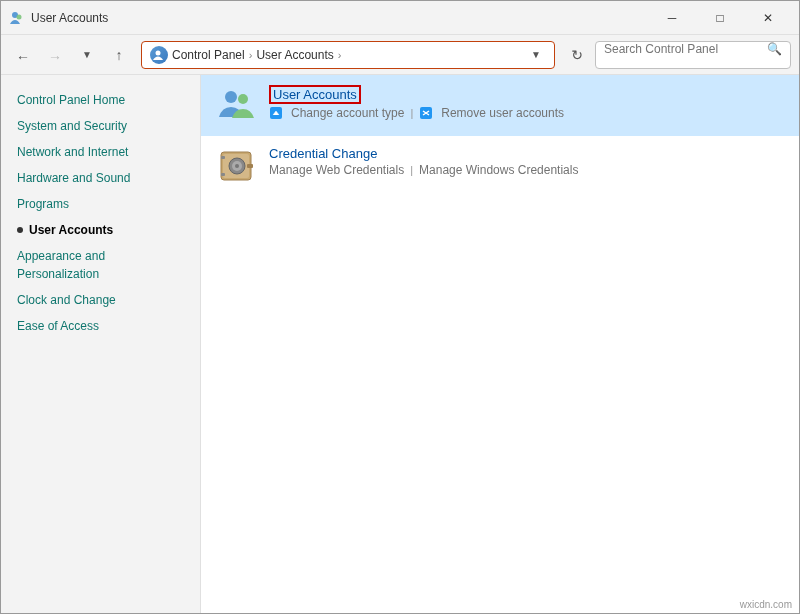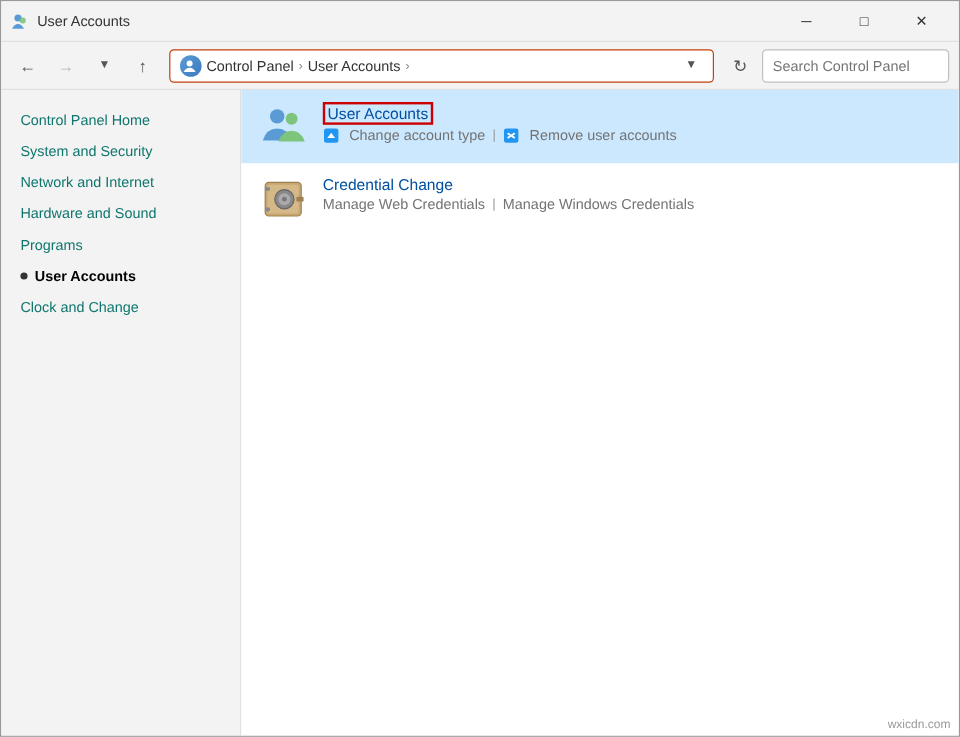--- a/index.html
+++ b/index.html
@@ -109,26 +109,26 @@
     }
     .refresh-btn {
       width: 28px; height: 28px;
       border: none; background: transparent;
       border-radius: 4px; cursor: pointer;
       display: flex; align-items: center; justify-content: center;
       color: #555; font-size: 14px;
     }
 
     .search-box {
-      width: 156px;
+      width: 196px;
       height: 28px;
       border: 1px solid #c0c0c0;
       border-radius: 4px;
       display: flex;
-      align-items: center;
+      align-items: flex-start;
       padding: 0 8px;
       background: white;
     }
     .search-box input {
       border: none; outline: none;
       font-size: 12px; color: #888;
       flex: 1; background: transparent;
     }
     .search-box-icon { color: #888; font-size: 12px; }
 
@@ -295,21 +295,27 @@
       <span>Hardware and Sound</span>
     </div>
     <div class="sidebar-item">
       <span>Programs</span>
     </div>
     <div class="sidebar-item active">
       <div class="sidebar-dot"></div>
       <span>User Accounts</span>
     </div>
     <div class="sidebar-item">
+      <span>Appearance and<br>Personalization</span>
+    </div>
+    <div class="sidebar-item">
       <span>Clock and Change</span>
+    </div>
+    <div class="sidebar-item">
+      <span>Ease of Access</span>
     </div>
   </div>
 
   <div class="content">
 
     <div class="content-item selected">
       <div class="content-item-icon">
         <svg width="40" height="40" viewBox="0 0 40 40">
 
           <circle cx="14" cy="12" r="6" fill="#5b9bd5"></circle>

